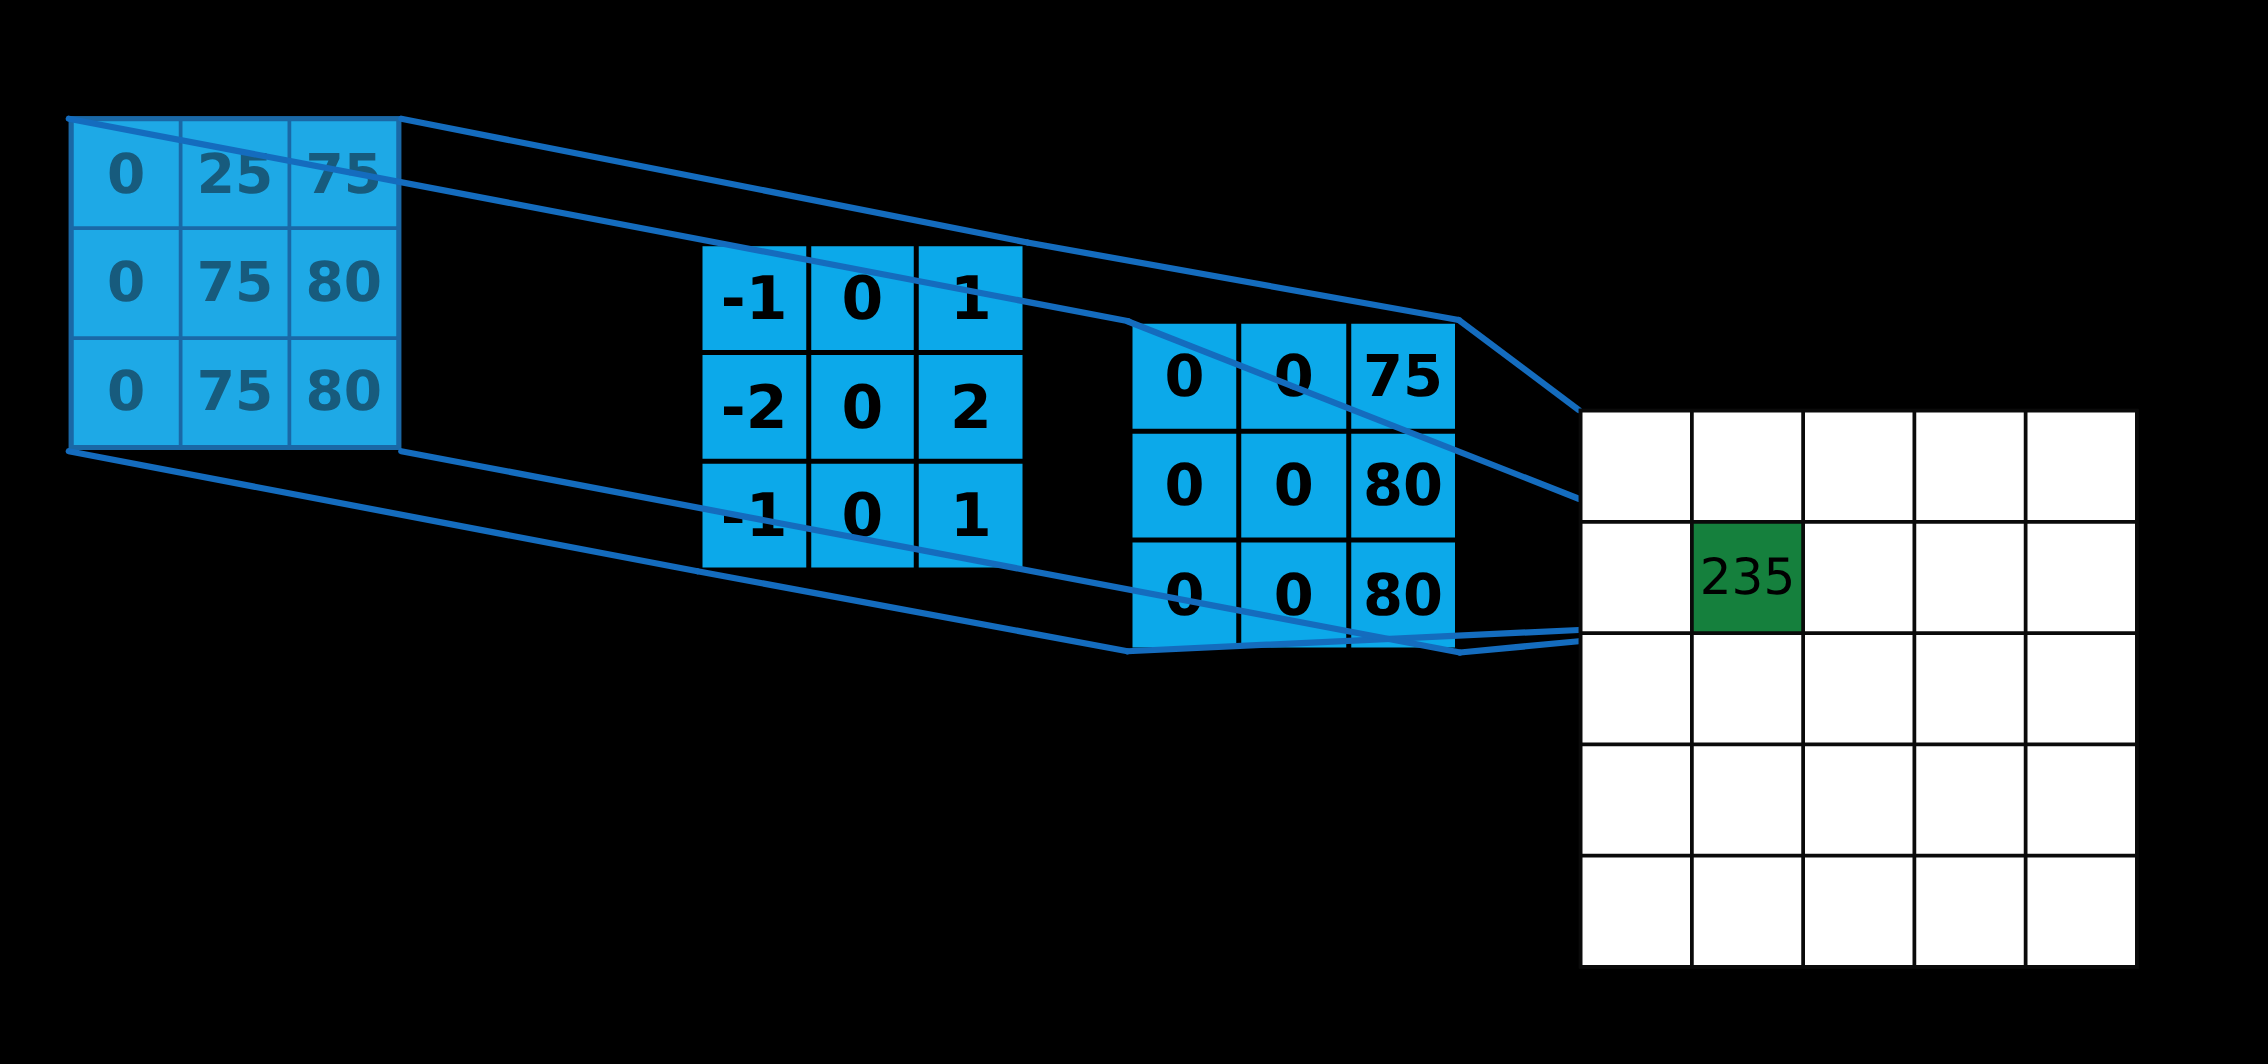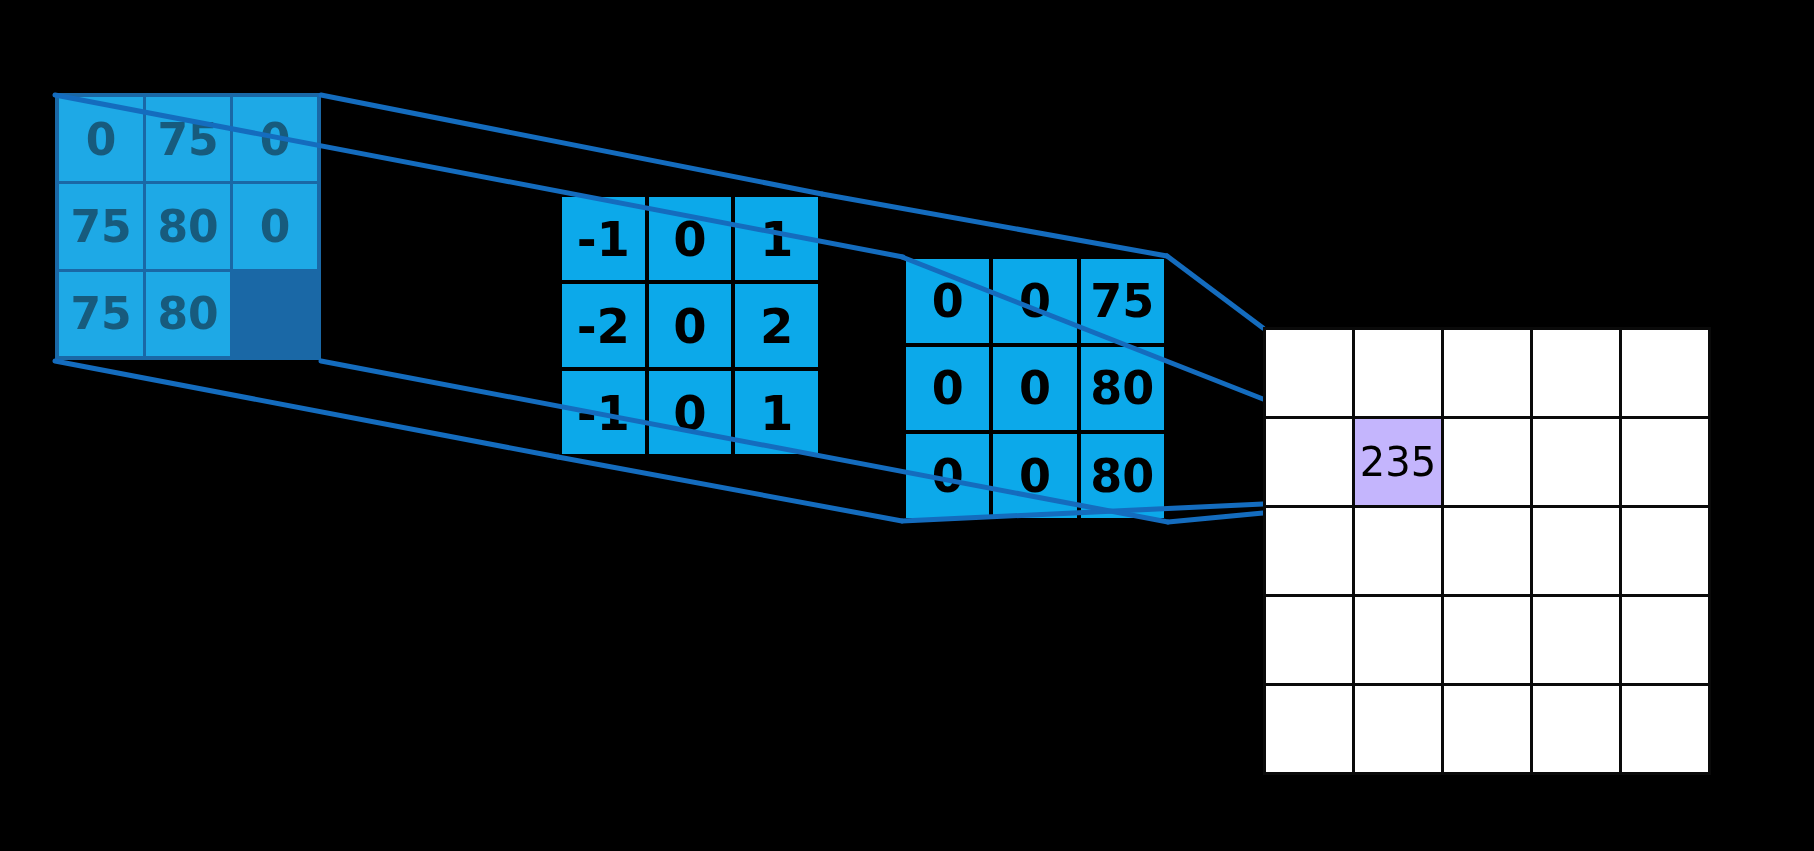--- a/index.html
+++ b/index.html
@@ -77,30 +77,31 @@
     z-index:3;
   }
   #output-grid .ocell{
     background:#fff;
     display:flex;align-items:center;justify-content:center;
     font-size:40px;
     color:#000;
     box-sizing:border-box;
   }
   #output-grid .ocell.highlight{
-    background:#c4b5fd;
+    background:#15803d;
   }
 </style>
 </head>
 <body>
 
 <div id="stage">
 
   <div id="matrix-input" class="matrix3">
     <div class="cell">0</div>
+    <div class="cell">25</div>
     <div class="cell">75</div>
     <div class="cell">0</div>
     <div class="cell">75</div>
     <div class="cell">80</div>
     <div class="cell">0</div>
     <div class="cell">75</div>
     <div class="cell">80</div>
   </div>
 
   <div id="matrix-kernel" class="matrix3">

